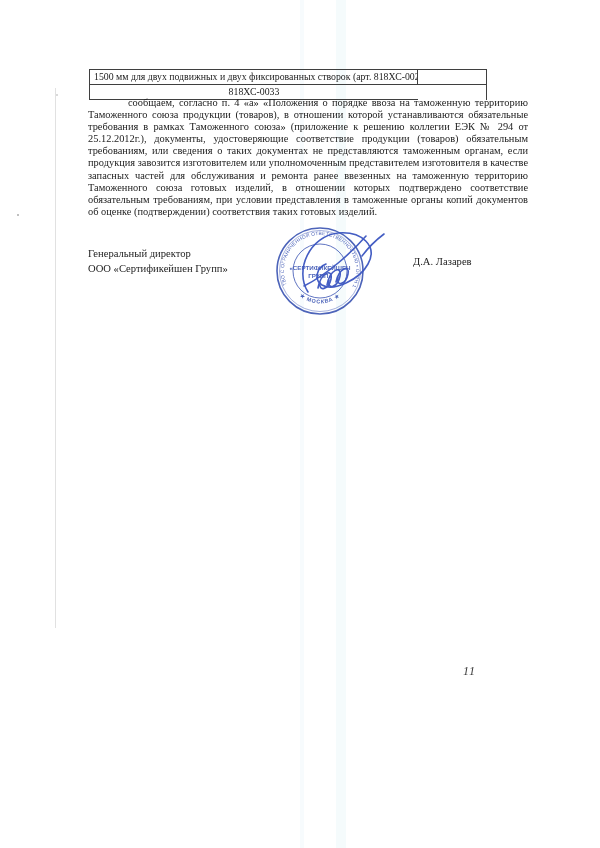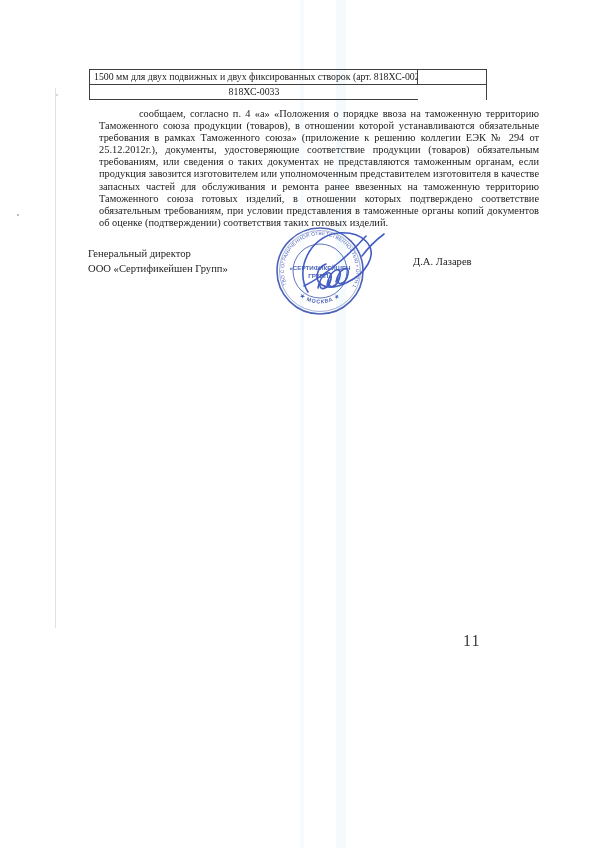--- a/index.html
+++ b/index.html
@@ -24,38 +24,38 @@
   }
   .cell{
     border-bottom:1px solid #3f3f3f;padding:1px 3px 1px 4px;
     height:12px;overflow:hidden;white-space:nowrap;
     display:flex;align-items:center;
   }
   .cell.main{border-right:1px solid #3f3f3f;}
   .cell.code{justify-content:center;padding-left:1px;padding-right:1px;}
   
   .body-par{
-    position:absolute;left:88px;top:97px;width:440px;margin:11px;
+    position:absolute;left:88px;top:97px;width:440px;margin:0;
     font-size:10.4px;line-height:12.1px;text-align:justify;text-align-last:left;
     text-indent:40px;color:#232323;
   }
   
   .sig-block{position:absolute;left:88px;top:246px;font-size:10.6px;line-height:15px;color:#232323;}
   .signer-name{position:absolute;left:413px;top:256px;font-size:10.6px;color:#232323;}
   
   .stamp{position:absolute;left:272px;top:223px;width:96px;height:96px;opacity:.92;filter:blur(0.3px);}
   .stamp circle{fill:none;stroke:#3e57b4;}
   .stamp text{fill:#3e57b4;font-family:"Liberation Sans", sans-serif;}
   .ring-text{font-size:4.9px;letter-spacing:0.2px;}
   .bottom-text{font-size:5.4px;letter-spacing:0.8px;font-weight:bold;}
   .stamp-center{font-size:6.2px;font-weight:bold;text-anchor:middle;}
   .autograph{position:absolute;left:288px;top:222px;width:104px;height:84px;opacity:.95;}
   .autograph path{fill:none;stroke:#3a55c0;stroke-width:1.6;stroke-linecap:round;}
   
-  .page-number{position:absolute;left:463px;top:632px;font-size:16px;color:#3a3a3a;letter-spacing:1px;}
+  .page-number{position:absolute;left:463px;top:664px;font-size:12px;color:#3a3a3a;letter-spacing:1px;font-style:italic;}
 </style>
 </head>
 <body>
 
 <div class="page">
 
   <div class="edge-line"></div>
   <div class="band band1"></div>
   <div class="band band2"></div>
   <div class="speck speck1"></div>

